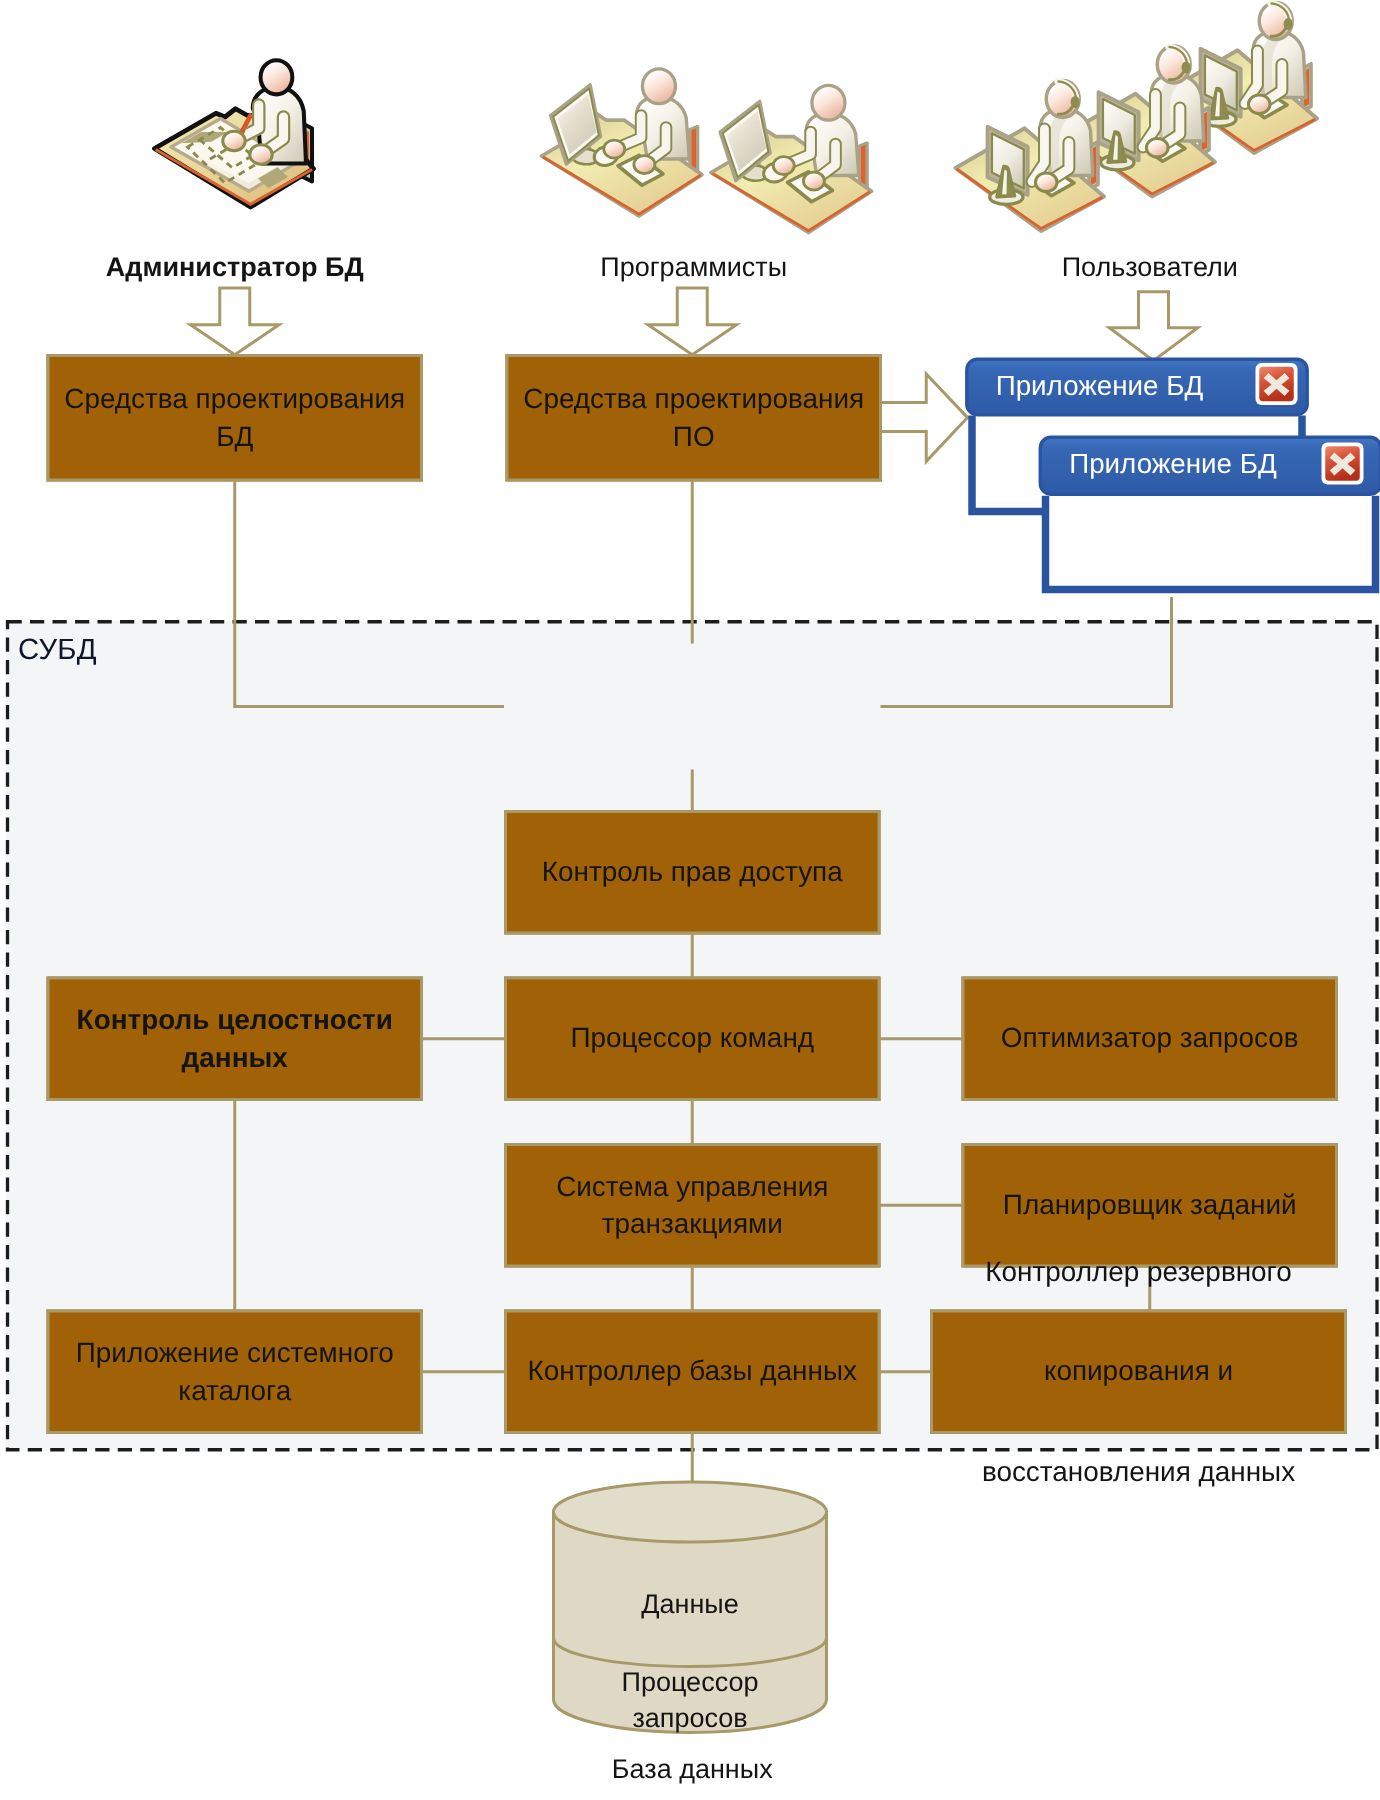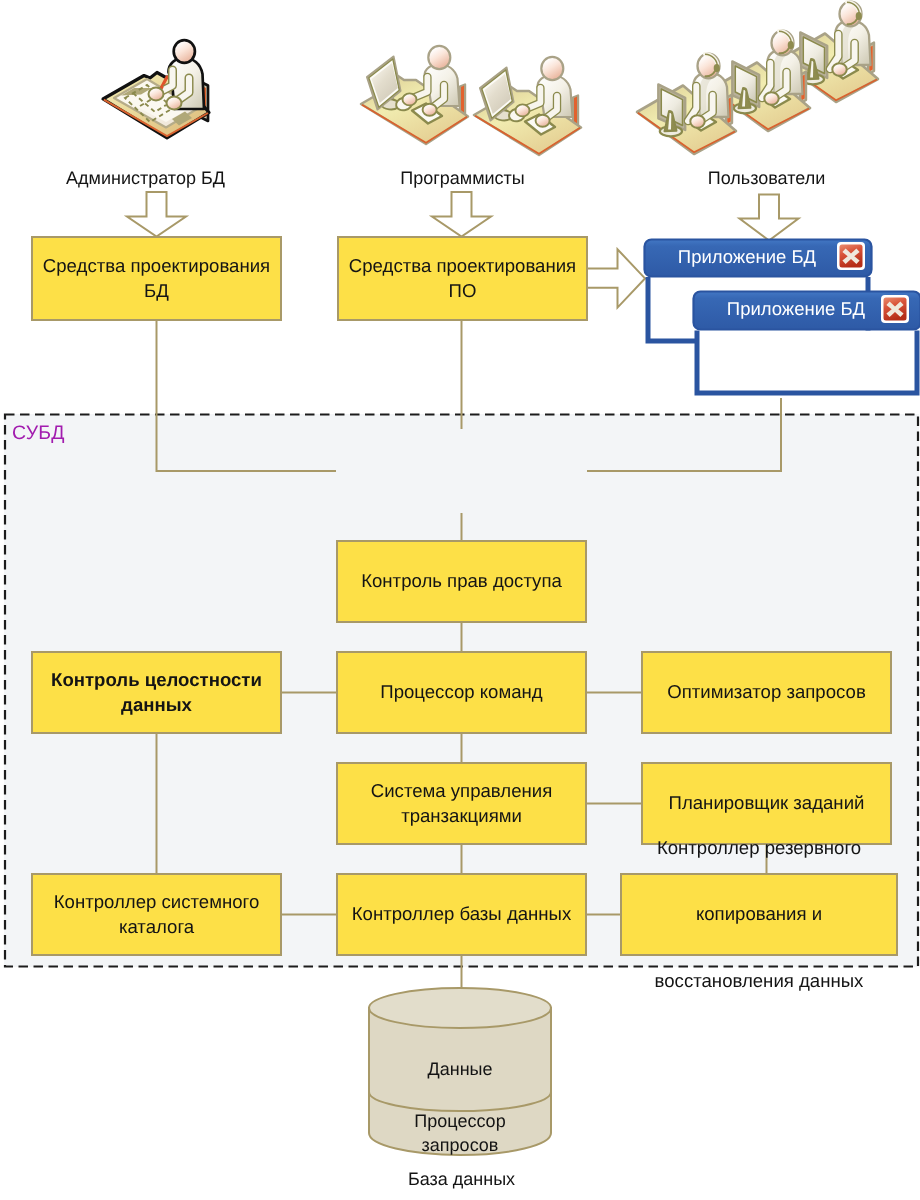--- a/index.html
+++ b/index.html
@@ -5,36 +5,36 @@
 <style>
   html,body{margin:0;padding:0;background:#ffffff;}
   body{width:920px;height:1200px;overflow:hidden;
        font-family:"Liberation Sans",sans-serif;-webkit-font-smoothing:antialiased;text-rendering:geometricPrecision;}
   #stage{position:relative;width:920px;height:1200px;background:#fff;}
 
   .abs{position:absolute;}
   .dbms-region{position:absolute;left:4px;top:414px;width:915px;height:553px;
        background:#f3f5f7;box-sizing:border-box;}
   .dbms-border{position:absolute;left:0;top:0;width:920px;height:1200px;pointer-events:none;}
-  .dbms-label{position:absolute;left:12px;top:422px;font-size:19.5px;color:#a21caf;letter-spacing:0.2px;}
-
-  .box{position:absolute;background:#fde047;border:2px solid #a89968;box-sizing:border-box;
+  .dbms-label{position:absolute;left:12px;top:422px;font-size:19.5px;color:#0f172a;letter-spacing:0.2px;}
+
+  .box{position:absolute;background:#a16207;border:2px solid #a89968;box-sizing:border-box;
        display:flex;flex-direction:column;align-items:center;justify-content:center;text-align:center;
        font-size:18.6px;color:#141414;line-height:1.3;padding:0 4px;}
 
   .ln{display:block;width:100%;}
   .caption{position:absolute;text-align:center;font-size:18px;color:#141414;line-height:1.32;}
 
   svg.layer{position:absolute;left:0;top:0;width:920px;height:1200px;overflow:visible;pointer-events:none;}
 
   
   .dlg{position:absolute;box-sizing:border-box;}
   .dlg-title{position:absolute;left:0;top:0;right:0;
        display:flex;align-items:center;justify-content:center;
-       color:#ffffff;font-size:18.5px;margin-left:14px;}
+       color:#ffffff;font-size:18.5px;}
   .closebtn{position:absolute;}
 </style>
 </head>
 <body>
 
 <div id="stage">
 
   <div class="dbms-region"></div>
   <svg class="dbms-border" viewBox="0 0 920 1200">
     <rect x="5" y="414.5" width="913" height="552" fill="none" stroke="#1c1c1c" stroke-width="2.2" stroke-dasharray="9.5 5.5" stroke-linecap="butt"></rect>
@@ -101,21 +101,21 @@
       <span class="ln">Оптимизатор запросов</span>
     </div>
   <div class="box" style="left:336px;top:762px;width:251px;height:83px;">
       <span class="ln">Система управления</span>
       <span class="ln">транзакциями</span>
     </div>
   <div class="box" style="left:641px;top:762px;width:251px;height:83px;">
       <span class="ln">Планировщик заданий</span>
     </div>
   <div class="box" style="left:31px;top:873px;width:251px;height:83px;">
-      <span class="ln">Контроллер системного</span>
+      <span class="ln">Приложение системного</span>
       <span class="ln">каталога</span>
     </div>
   <div class="box" style="left:336px;top:873px;width:251px;height:83px;">
       <span class="ln">Контроллер базы данных</span>
     </div>
   <div class="box" style="left:620px;top:873px;width:278px;height:83px;gap:42px;">
       <span class="ln">Контроллер резервного</span>
       <span class="ln">копирования и</span>
       <span class="ln">восстановления данных</span>
     </div>
@@ -506,18 +506,18 @@
     <path d="M9,23 L9,148 A91,22 0 0 0 191,148 L191,23 Z" fill="#ded8c4" stroke="#a89968" stroke-width="2"></path>
     <ellipse cx="100" cy="23" rx="91" ry="20" fill="#e2ddcb" stroke="#a89968" stroke-width="2"></ellipse>
     <path d="M9,107 A91,19 0 0 0 191,107" fill="none" stroke="#a89968" stroke-width="2"></path>
   </svg>
   <div class="caption" style="left:360px;top:1058px;width:200px;">Данные</div>
   <div class="caption" style="left:360px;top:1110px;width:200px;">
       <span class="ln">Процессор</span>
       <span class="ln">запросов</span>
     </div>
 
-  <div class="caption" style="left:20px;top:167px;width:251px;">Администратор БД</div>
+  <div class="caption" style="left:31px;top:167px;width:251px;font-weight:bold;">Администратор БД</div>
   <div class="caption" style="left:337px;top:167px;width:251px;">Программисты</div>
   <div class="caption" style="left:641px;top:167px;width:251px;">Пользователи</div>
   <div class="caption" style="left:336px;top:1168px;width:251px;">База данных</div>
 
 </div>
 
 </body></html>

